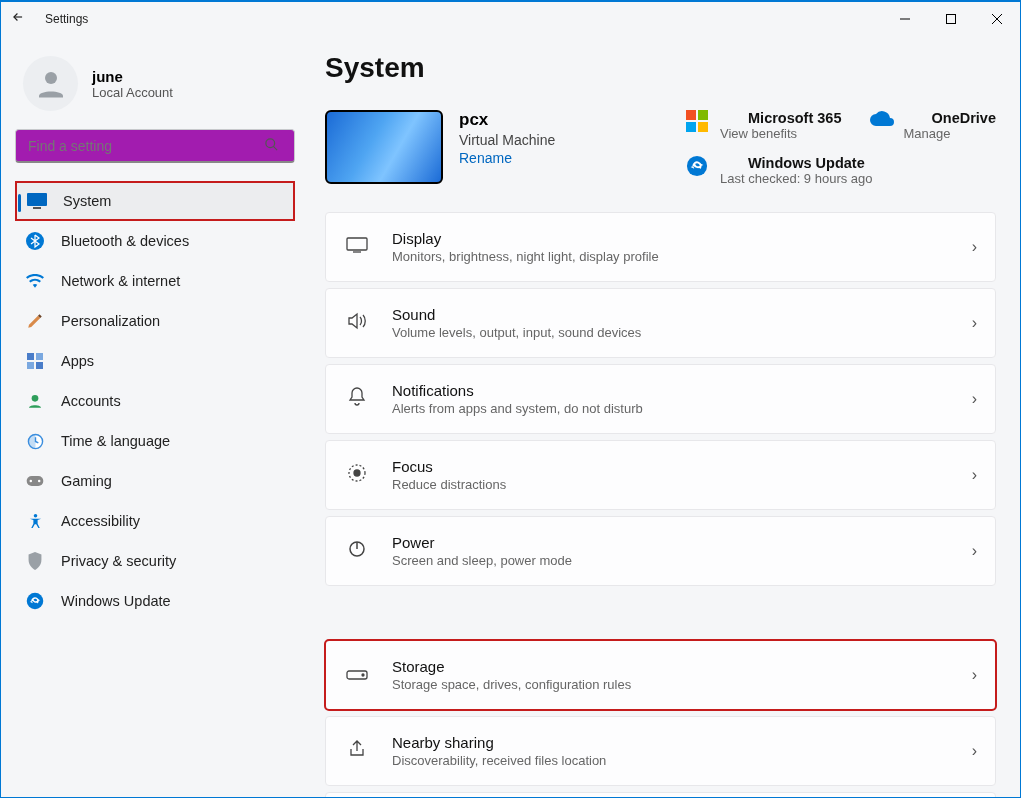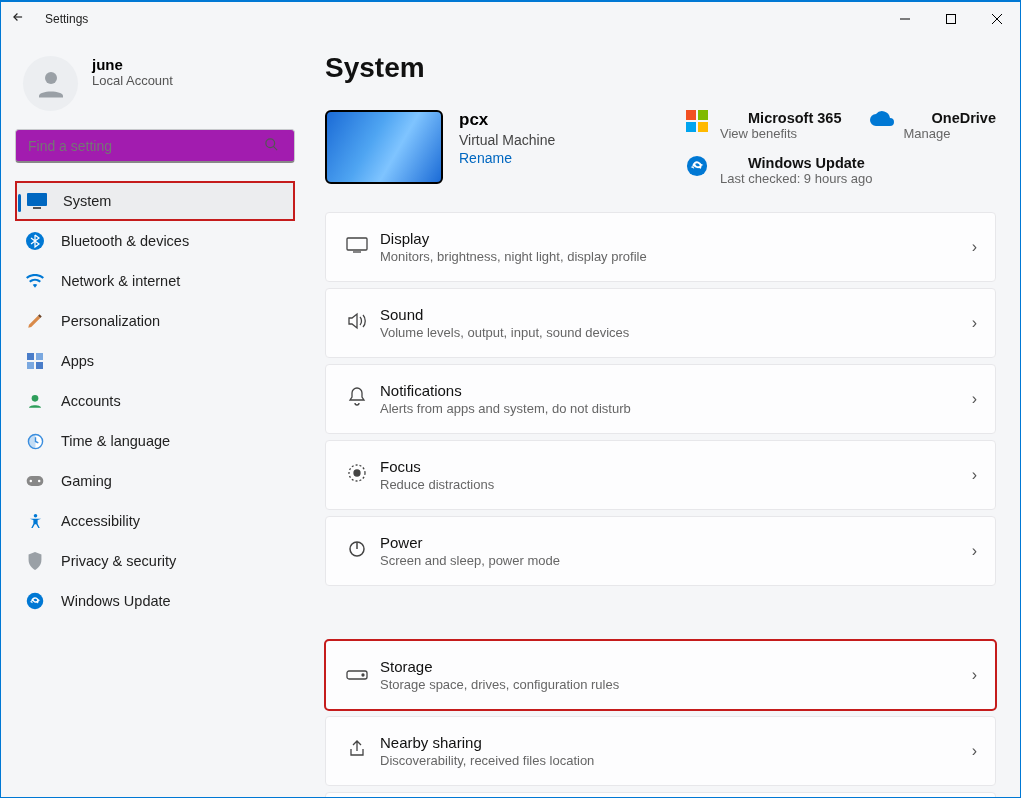--- a/index.html
+++ b/index.html
@@ -4,21 +4,21 @@
 <style>
   * { box-sizing: border-box; margin: 0; padding: 0; font-family: "Segoe UI", sans-serif; }
   body { width: 1021px; height: 798px; background: #f5f6f8; overflow: hidden; border:1px solid #0078d4; border-top:2px solid #0078d4;}
   .titlebar { height: 34px; display: flex; align-items: center; }
   .titlebar .back { width: 34px; text-align: center; color:#333; cursor:pointer; }
   .titlebar .title { font-size: 12px; color:#222; margin-left:10px;}
   .win-controls { margin-left:auto; display:flex; }
   .win-controls div { width:46px; height:34px; display:flex; align-items:center; justify-content:center; color:#000; cursor:pointer;}
   .main { display:flex; height:calc(100% - 34px); }
   .sidebar { width: 310px; padding: 10px 14px 10px 14px; }
-  .profile { display:flex; gap:14px; margin:10px 0 18px 8px;}
+  .profile { display:flex; align-items:center; gap:14px; margin:10px 0 18px 8px;}
   .avatar { width:55px; height:55px; border-radius:50%; background:#eceef1; display:flex; align-items:center; justify-content:center;}
   .avatar svg { fill:#9aa0a6;}
   .uname { font-weight:600; font-size:15px; color:#000;}
   .acct { font-size:13px; color:#555; }
   .search { position:relative; margin:0 0 18px 0;}
   .search input { width:280px; height:34px; border:1px solid #c7c9cc; border-bottom:2px solid #888; border-radius:4px; padding:0 34px 0 12px; background:#a21caf; font-size:14px;}
   .search .sicon { position:absolute; right:18px; top:8px; color:#555;}
   .nav { list-style:none; width:280px;}
   .nav li { height:40px; display:flex; align-items:center; padding-left:10px; border-radius:4px; cursor:pointer; font-size:14.5px; color:#222; gap:16px;}
   .nav li.active { background:#ecedef; position:relative;}
@@ -31,21 +31,21 @@
   .pc .thumb { width:118px; height:74px; border-radius:6px; border:2px solid #000; background:linear-gradient(120deg,#1b6bd6,#4fa5f2 40%,#7fc4ff 60%,#1b6bd6); overflow:hidden;}
   .pcname { font-size:17px; font-weight:600;}
   .pctype { font-size:14px; color:#444; margin:2px 0;}
   .rename { font-size:14px; color:#0067c0; cursor:pointer;}
   .cards { margin-left:auto; display:grid; grid-template-columns:auto auto; column-gap:28px; row-gap:14px;}
   .card { display:flex; align-items:flex-start; gap:12px; cursor:pointer;}
   .card .cicon { width:22px; height:22px;}
   .ctitle { font-size:14.5px; font-weight:600; color:#111;margin-left:28px;}
   .csub { font-size:13px; color:#666; }
   .list { display:flex; flex-direction:column; gap:6px;}
-  .item { display:flex; align-items:center; background:#fdfdfe; border:1px solid #e7e7ea; border-radius:4px; height:70px; padding:0 18px 0 20px; cursor:pointer; gap:12px;}
+  .item { display:flex; align-items:center; background:#fdfdfe; border:1px solid #e7e7ea; border-radius:4px; height:70px; padding:0 18px 0 20px; cursor:pointer; gap:24px;}
   .item .iicon { width:22px; text-align:center; color:#444;}
   .item .txt { flex:1;}
   .ititle { font-size:15px; color:#111;}
   .isub { font-size:13px; color:#666; margin-top:2px;}
   .chev { color:#555; }
   .hl-red { outline:2px solid #c51c1c; outline-offset:-1px;margin-top:48px;}
   .hl-red-nav { border:2px solid #c51c1c !important; border-radius:0 !important;}
   
   .mslogo { width:22px; display:grid; grid-template-columns:10px 10px; grid-template-rows:10px 10px; gap:2px;}
   .mslogo span:nth-child(1){background:#f25022;} .mslogo span:nth-child(2){background:#7fba00;}

